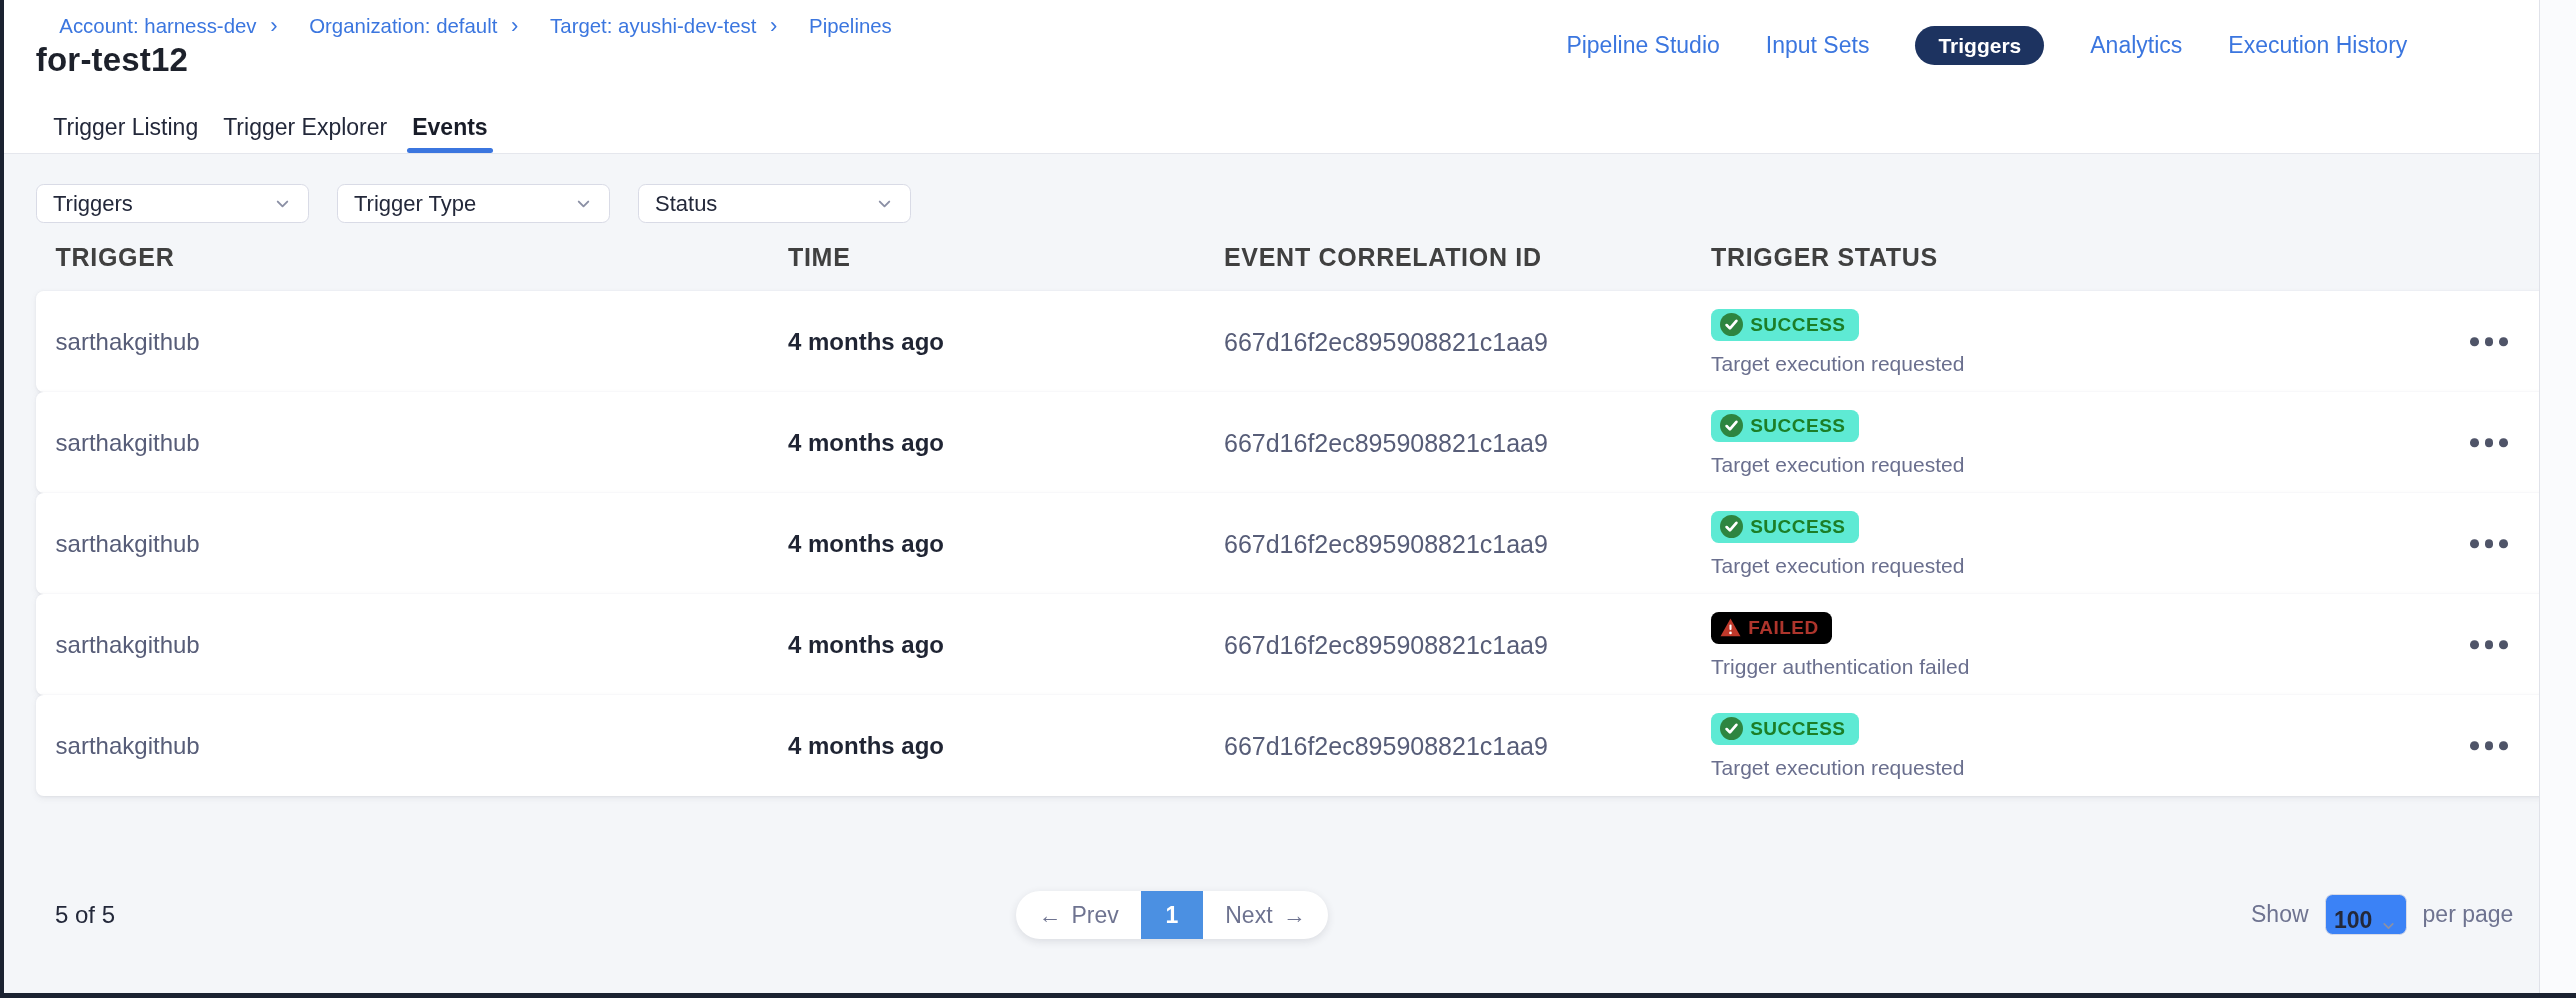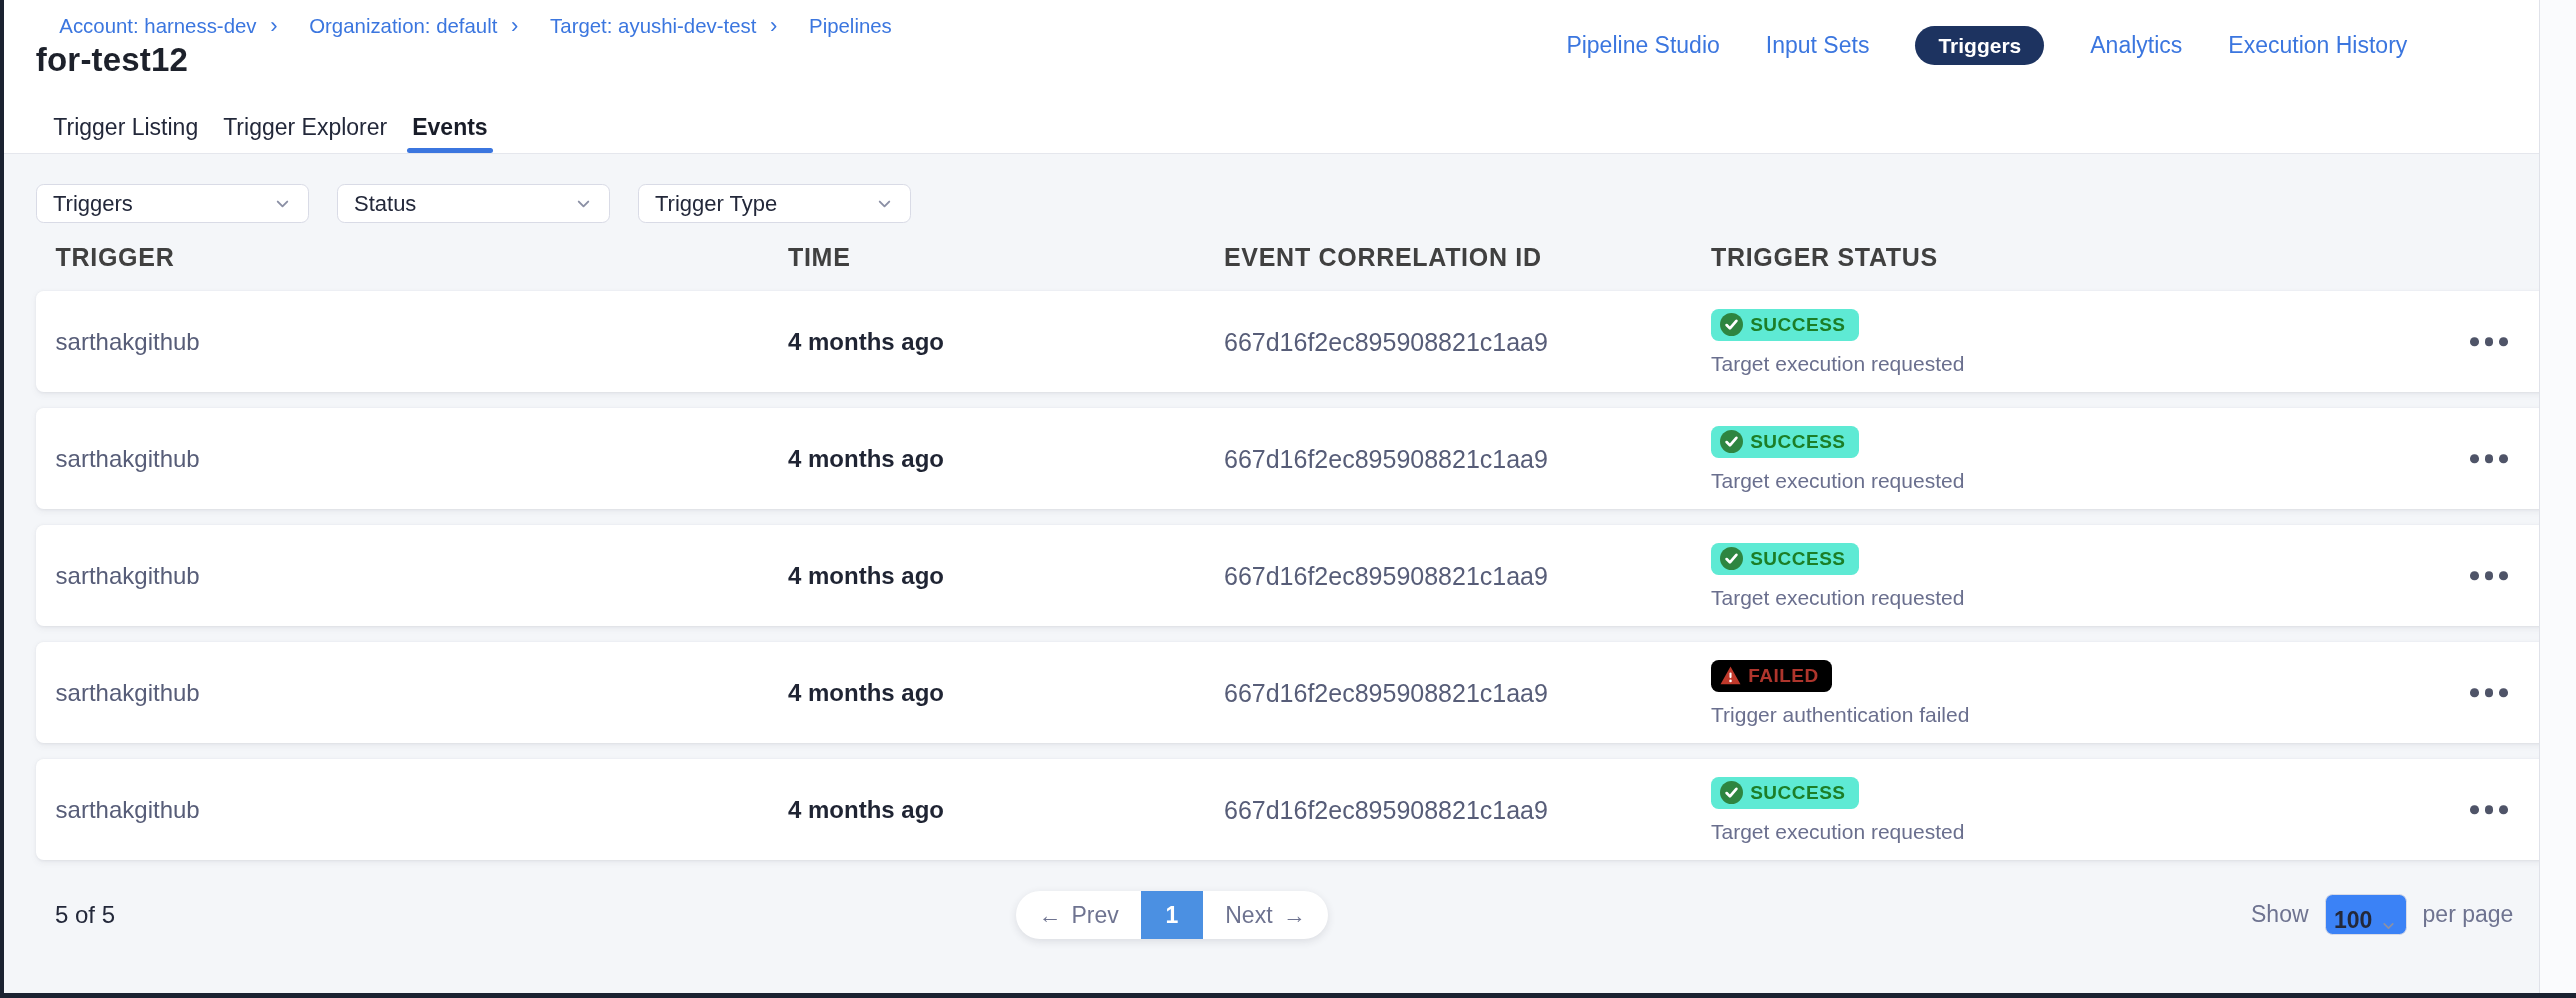--- a/index.html
+++ b/index.html
@@ -53,21 +53,21 @@
   
   .table-head { position:absolute; left:36px; top:243px; width:2468px; height:25.6px; }
   .table-head .col {
     position:absolute; top:0; font-size:25px; font-weight:700; letter-spacing:0.7px;
     color:#404040; text-transform:uppercase;
   }
   .col-1 { left:19.6px; }  .col-2 { left:752px; }  .col-3 { left:1188px; }  .col-4 { left:1675px; }
 
   .rows { position:absolute; left:36px; top:291px; width:2468px; }
   .row-card {
-    position:relative; width:2512px; height:101px; margin-bottom:16px;
+    position:relative; width:2512px; height:101px; 
     background:#FFFFFF; border-radius:7.7px;
     box-shadow:0 0.9px 2.6px rgba(40,41,61,0.06), 0 2.6px 6.8px rgba(96,97,112,0.08);
   }
   .cell { position:absolute; }
   .cell-name { left:19.6px;  top:50%; transform:translateY(-50%); font-size:24px; color:#575D78; }
   .cell-time { left:752px; top:50%; transform:translateY(-50%); font-size:24px; font-weight:700; color:#1F2433; }
   .cell-id   { left:1188px;top:50%; transform:translateY(-50%); font-size:25px; color:#575D78; }
   .cell-status { left:1675px; top:18px; }
   .badge {
     display:inline-flex; align-items:center; gap:7.7px; height:31.5px; padding:0 13.6px 0 8.5px;
@@ -141,29 +141,29 @@
   <div class="filters">
     <div class="select-box">
       <span class="sel-label">Triggers</span>
       <span class="chev">
         <svg width="19" height="19" viewBox="0 0 20 20">
             <path d="M5 8l5 5 5-5" fill="none" stroke="#8B90A5" stroke-width="2" stroke-linecap="round" stroke-linejoin="round"></path>
           </svg>
       </span>
     </div>
     <div class="select-box">
-      <span class="sel-label">Status</span>
+      <span class="sel-label">Trigger Type</span>
       <span class="chev">
         <svg width="19" height="19" viewBox="0 0 20 20">
             <path d="M5 8l5 5 5-5" fill="none" stroke="#8B90A5" stroke-width="2" stroke-linecap="round" stroke-linejoin="round"></path>
           </svg>
       </span>
     </div>
     <div class="select-box">
-      <span class="sel-label">Trigger Type</span>
+      <span class="sel-label">Status</span>
       <span class="chev">
         <svg width="19" height="19" viewBox="0 0 20 20">
             <path d="M5 8l5 5 5-5" fill="none" stroke="#8B90A5" stroke-width="2" stroke-linecap="round" stroke-linejoin="round"></path>
           </svg>
       </span>
     </div>
   </div>
 
   <div class="table-head">
     <span class="col col-1">TRIGGER</span>

